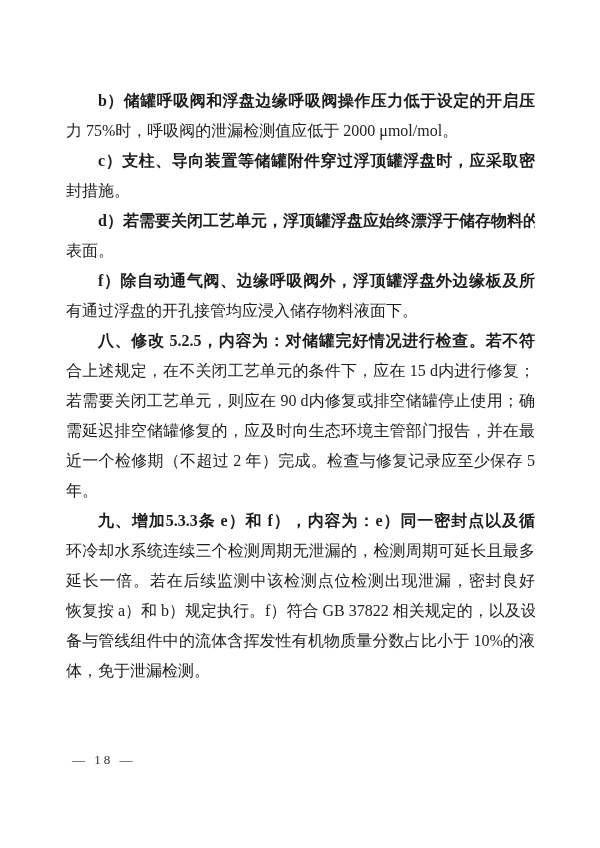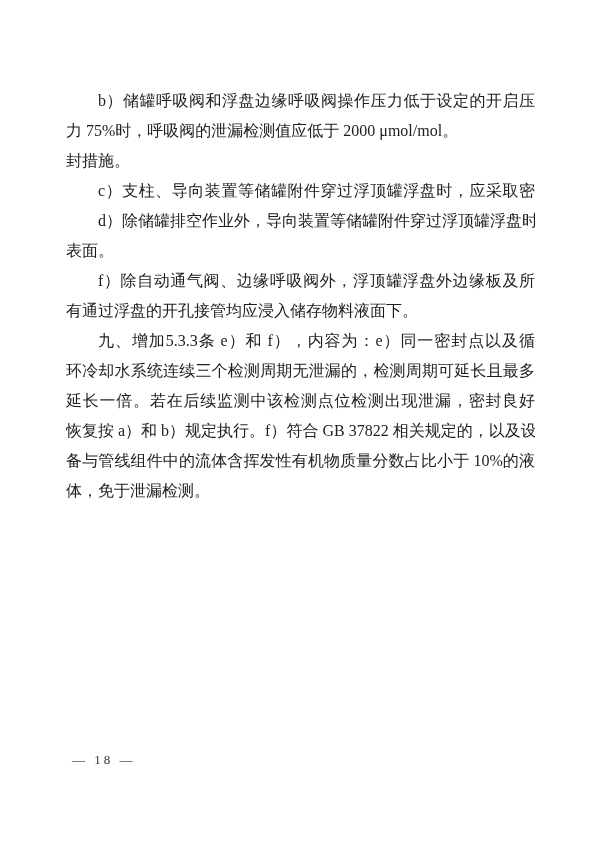--- a/index.html
+++ b/index.html
@@ -33,20 +33,21 @@
     line-height: 30px;
     height: 30px;
     color: #1d1d1d;
     text-align: justify;
     text-align-last: justify;
     overflow: hidden;
     white-space: nowrap;
   }
   .line.first {
     text-indent: 2em;
+    font-weight: bold;
   }
   .line.end {
     text-align: center;
     text-align-last: left;
   }
   .footer {
     position: absolute;
     left: 72px;
     top: 750px;
     font-size: 13px;
@@ -61,35 +62,43 @@
 <div class="page">
 
   <div class="doc-body">
 
     <div class="para">
       <p class="line first">b）储罐呼吸阀和浮盘边缘呼吸阀操作压力低于设定的开启压</p>
       <p class="line end">力 75%时，呼吸阀的泄漏检测值应低于 2000 μmol/mol。</p>
     </div>
 
     <div class="para">
+      <p class="line first">c）支柱、导向装置等储罐附件穿过浮顶罐浮盘时，应采取密</p>
       <p class="line end">封措施。</p>
-      <p class="line first">c）支柱、导向装置等储罐附件穿过浮顶罐浮盘时，应采取密</p>
     </div>
 
     <div class="para">
-      <p class="line first">d）除储罐排空作业外，导向装置等储罐附件穿过浮顶罐浮盘时</p>
+      <p class="line first">d）若需要关闭工艺单元，浮顶罐浮盘应始终漂浮于储存物料的</p>
       <p class="line end">表面。</p>
     </div>
 
 
     <div class="para">
       <p class="line first">f）除自动通气阀、边缘呼吸阀外，浮顶罐浮盘外边缘板及所</p>
       <p class="line end">有通过浮盘的开孔接管均应浸入储存物料液面下。</p>
     </div>
 
+    <div class="para">
+      <p class="line first">八、修改 5.2.5，内容为：对储罐完好情况进行检查。若不符</p>
+      <p class="line">合上述规定，在不关闭工艺单元的条件下，应在 15 d内进行修复；</p>
+      <p class="line">若需要关闭工艺单元，则应在 90 d内修复或排空储罐停止使用；确</p>
+      <p class="line">需延迟排空储罐修复的，应及时向生态环境主管部门报告，并在最</p>
+      <p class="line">近一个检修期（不超过 2 年）完成。检查与修复记录应至少保存 5</p>
+      <p class="line end">年。</p>
+    </div>
 
     <div class="para">
       <p class="line first">九、增加5.3.3条 e）和 f），内容为：e）同一密封点以及循</p>
       <p class="line">环冷却水系统连续三个检测周期无泄漏的，检测周期可延长且最多</p>
       <p class="line">延长一倍。若在后续监测中该检测点位检测出现泄漏，密封良好</p>
       <p class="line">恢复按 a）和 b）规定执行。f）符合 GB 37822 相关规定的，以及设</p>
       <p class="line">备与管线组件中的流体含挥发性有机物质量分数占比小于 10%的液</p>
       <p class="line end">体，免于泄漏检测。</p>
     </div>
 

